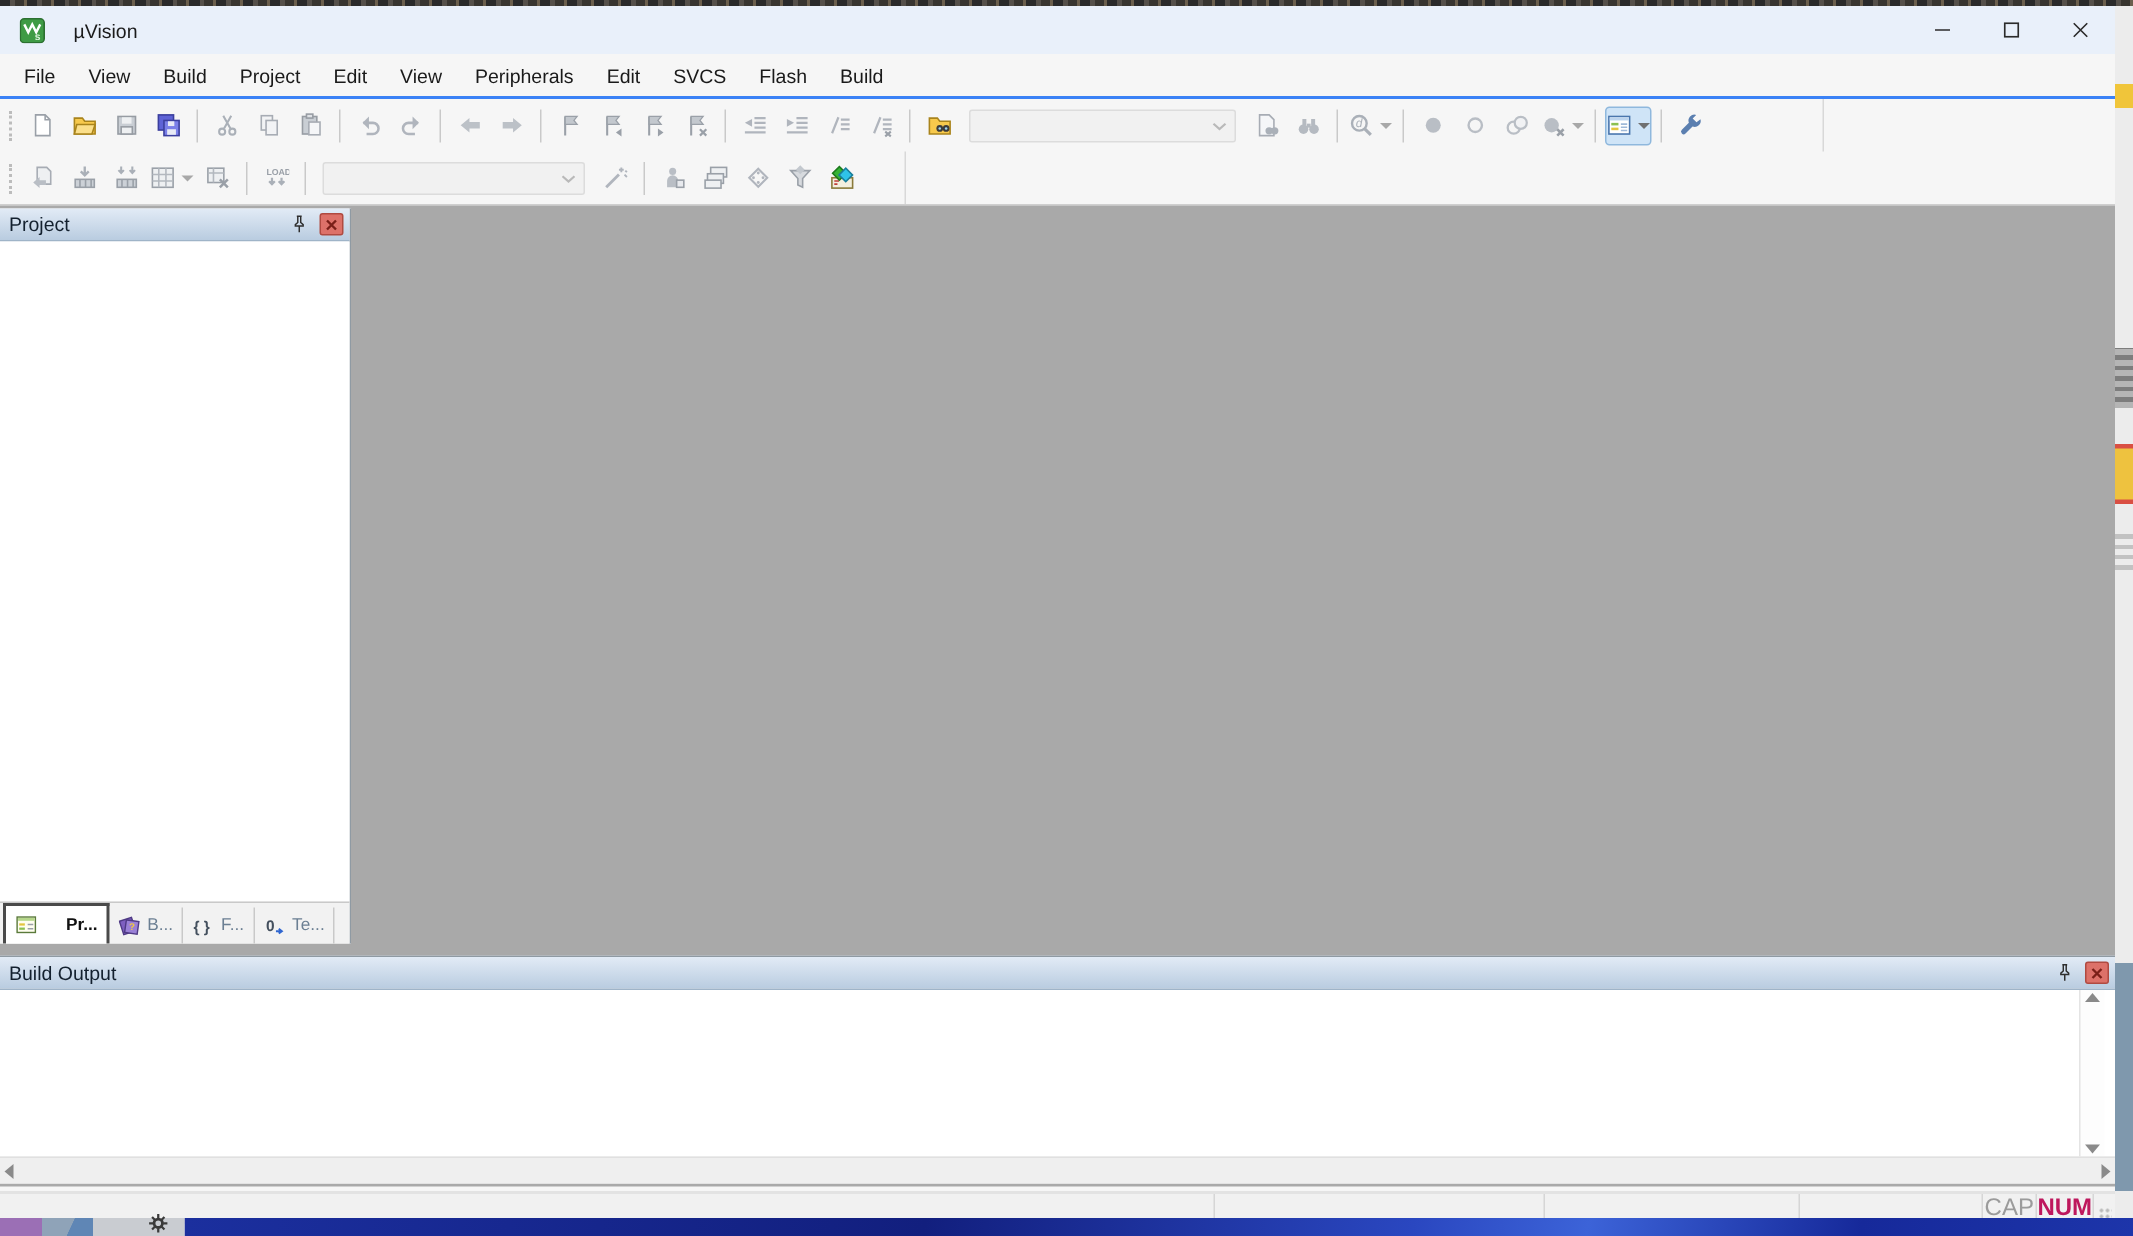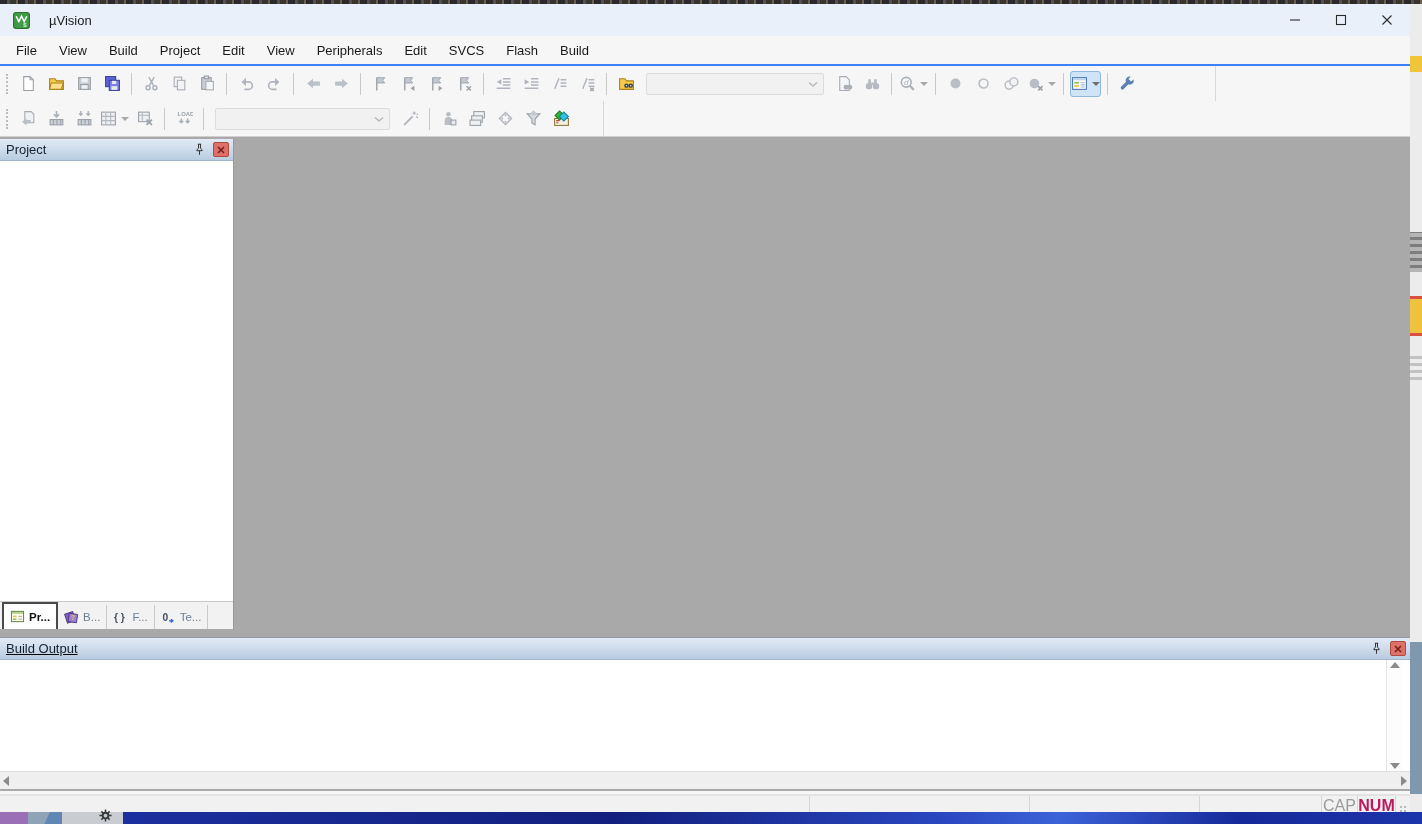--- a/index.html
+++ b/index.html
@@ -57,24 +57,24 @@
   .panel-header { height:22px; background:linear-gradient(#e2ebf6,#b9cce0); display:flex; align-items:center; padding:0 4px 0 6px; border-bottom:1px solid #9fb4c8; }
   .panel-title { font-size:13px; color:#13202e; flex:1; }
   .pin-btn { width:18px; height:18px; display:flex; align-items:center; justify-content:center; }
   .pin-btn svg { width:13px; height:13px; }
   .close-btn { width:16px; height:15px; margin-left:5px; background:#dd7169; border:1px solid #b04a41; border-radius:2px; display:flex; align-items:center; justify-content:center; }
   .close-btn svg { width:8px; height:8px; }
   .panel-body { flex:1; background:#fff; }
   .panel-tabs { height:28px; background:#f2f2f2; display:flex; align-items:flex-end; padding-left:2px; border-top:1px solid #c9c9c9; }
   .ptab { height:24px; display:flex; align-items:center; padding:0 6px; font-size:11.5px; color:#6b7f93; border-right:1px solid #c9c9c9; }
   .ptab .ic { width:15px; height:15px; margin-right:4px; }
-  .ptab.active { background:#fff; color:#111; border:2px solid #4a4a4a; border-bottom:none; height:27px; font-weight:bold; }
+  .ptab.active { background:#fff; color:#111; border:2px solid #4a4a4a; border-bottom:none; height:27px; font-weight:bold;gap:15px; }
 
   
-  .build-output { position:absolute; left:0; top:500px; width:1410px; height:152px; background:#fff; display:flex; flex-direction:column; border-top:1px solid #8f9aa3;text-decoration:underline; }
+  .build-output { position:absolute; left:0; top:500px; width:1410px; height:152px; background:#fff; display:flex; flex-direction:column; border-top:1px solid #8f9aa3; }
   .bo-main { flex:1; display:flex; }
   .bo-text { flex:1; font-family:"Liberation Mono",monospace; font-size:12px; color:#222; padding:3px 6px; white-space:pre; }
   .vscroll { width:17px; margin-right:7px; background:#fdfdfd; border-left:1px solid #e4e4e4; display:flex; flex-direction:column; justify-content:space-between; align-items:center; padding:2px 0; }
   .hscroll { height:18px; background:#efefef; border-top:1px solid #e0e0e0; display:flex; align-items:center; justify-content:space-between; padding:0 3px; }
   .sarrow { width:0; height:0; }
   .sa-up    { border-left:5px solid transparent; border-right:5px solid transparent; border-bottom:6px solid #8a8a8a; }
   .sa-down  { border-left:5px solid transparent; border-right:5px solid transparent; border-top:6px solid #8a8a8a; }
   .sa-left  { border-top:5px solid transparent; border-bottom:5px solid transparent; border-right:6px solid #8a8a8a; }
   .sa-right { border-top:5px solid transparent; border-bottom:5px solid transparent; border-left:6px solid #8a8a8a; }
 

